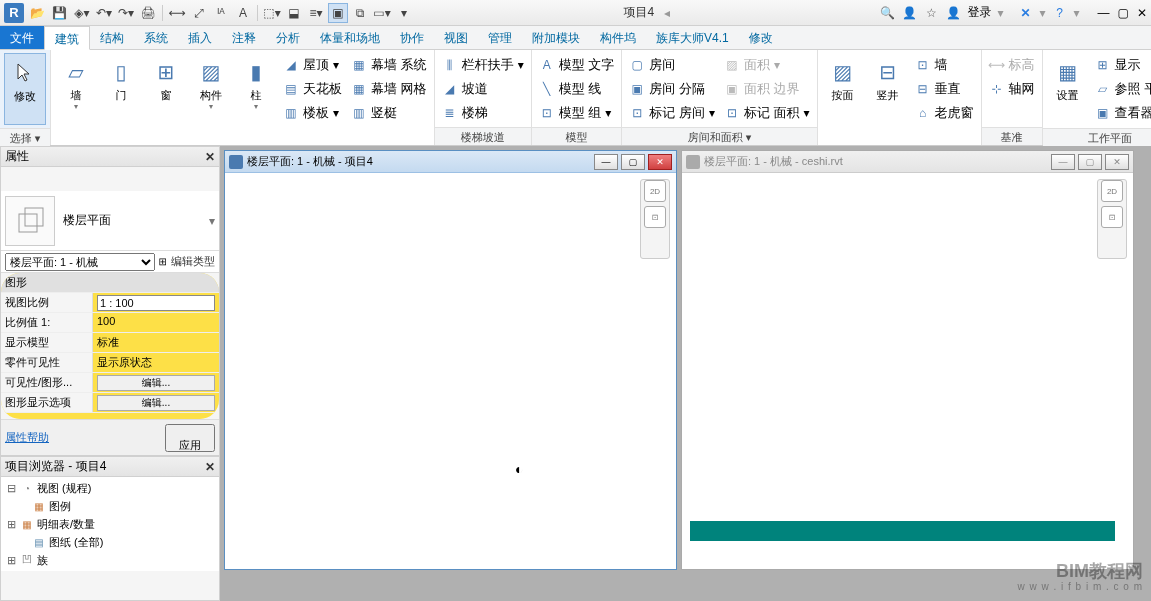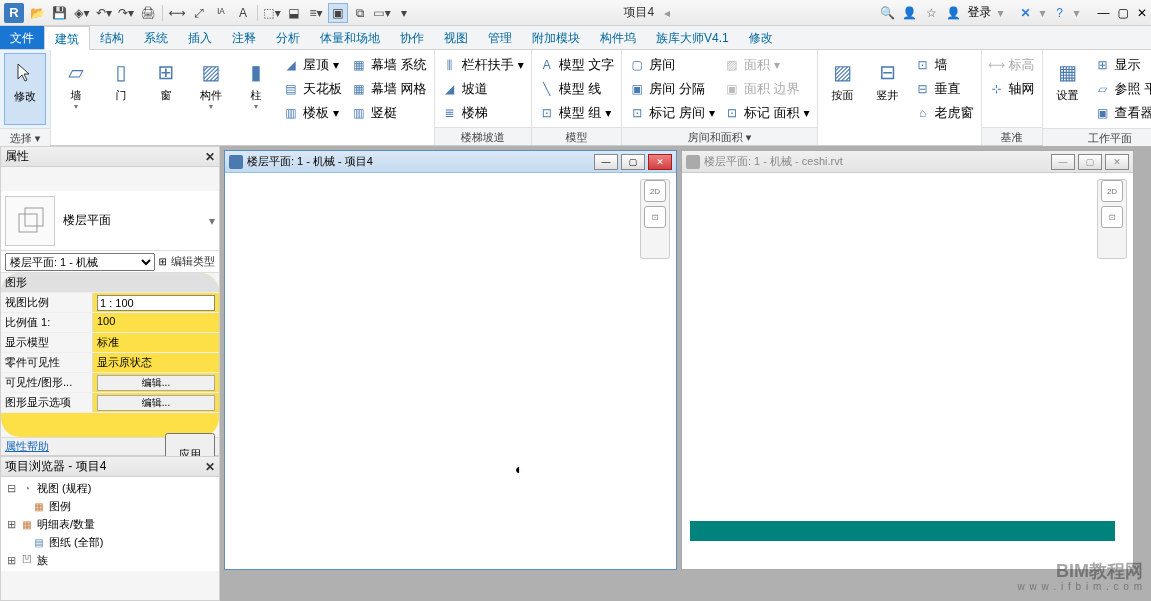--- a/index.html
+++ b/index.html
@@ -52,21 +52,21 @@
 .props-preview .thumb { width: 50px; height: 50px; border: 1px solid #ccc; background: #fafafa; display: flex; align-items: center; justify-content: center; }
 .props-type-row { height: 22px; display: flex; align-items: center; padding: 0 4px; gap: 4px; background: #fff; border-bottom: 1px solid #ddd; }
 .props-type-row select { flex: 1; font-size: 11px; height: 18px; }
 .props-grid { flex: 1; overflow: auto; background: #fde047; border-radius: 19px; }
 .prow { display: flex; height: 20px; border-bottom: 1px solid #eee; font-size: 11px; }
 .prow .k { width: 92px; padding: 2px 4px; background: #f5f5f5; border-right: 1px solid #ddd; white-space: nowrap; overflow: hidden; }
 .prow .v { flex: 1; padding: 2px 4px; }
 .prow.section .k { background: #e0e0e0; font-weight: normal; width: 100%; }
 .prow .v input { width: 100%; height: 16px; border: 1px solid #888; font-size: 11px; padding: 0 2px; }
 .prow .v button { width: 100%; height: 16px; font-size: 10px; background: #f0f0f0; border: 1px solid #aaa; }
-.panel-footer { height: 18px; display: flex; align-items: center; justify-content: space-between; padding: 0 4px; background: #f0f0f0; border-top: 1px solid #ddd; }
+.panel-footer { height: 36px; display: flex; align-items: center; justify-content: space-between; padding: 0 4px; background: #f0f0f0; border-top: 1px solid #ddd; }
 .panel-footer a { color: #1565c0; text-decoration: underline; font-size: 11px; }
 .panel-footer button { font-size: 11px; height: 18px; padding: 12px 12px; }
 
 .browser-body { background: #fff; font-size: 11px; padding: 2px; overflow: auto; }
 .tree-item { display: flex; align-items: center; gap: 3px; height: 18px; padding-left: 4px; cursor: pointer; }
 .tree-item.l1 { padding-left: 16px; }
 .tree-item .exp { width: 10px; color: #666; }
 .tree-item .ti { width: 14px; height: 14px; display: flex; align-items: center; justify-content: center; font-size: 10px; }
 
 

